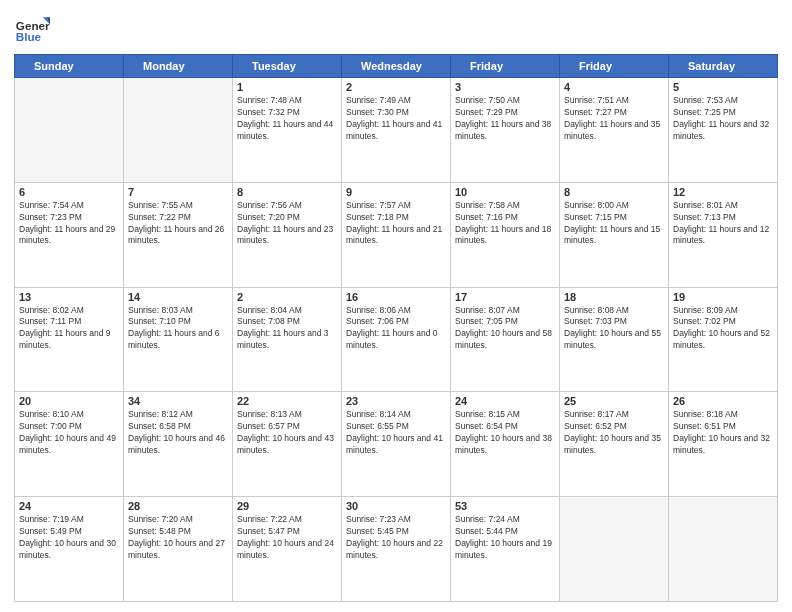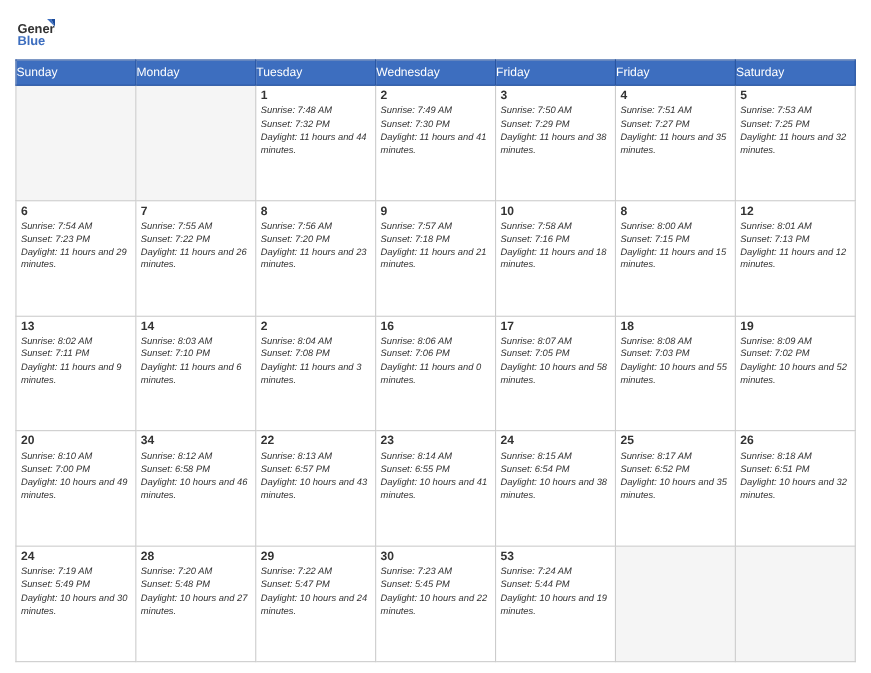--- a/index.html
+++ b/index.html
@@ -49,22 +49,22 @@
       flex: 1;
       border: 1px solid #ccc;
       border-collapse: collapse;
       width: 100%;
       table-layout: fixed;
     }
     .calendar th {
       background: #3d6ebf;
       color: #fff;
       font-size: 11px;
-      font-weight: normal;
-      padding: 5px 0;
+      font-weight: bold;
+      padding: 5px 19px;
       text-align: left;
       border: 1px solid #2a55a0;
     }
     .calendar td {
       border: 1px solid #ccc;
       vertical-align: top;
       padding: 3px 4px;
       font-size: 9px;
       color: #333;
       height: 88px;
@@ -75,21 +75,20 @@
     }
     .day-number {
       font-size: 11px;
       font-weight: bold;
       display: block;
       margin-bottom: 2px;
     }
     .day-info {
       line-height: 1.4;
       font-size: 8.5px;
-      font-style: italic;
     }
   </style>
 </head>
 <body>
 
 <div class="page">
   <div class="header">
     <div class="logo">
       <svg class="logo-icon" viewBox="0 0 40 40">
         <text x="2" y="22" font-size="13" font-weight="bold" fill="#333" font-family="Arial">General</text>

